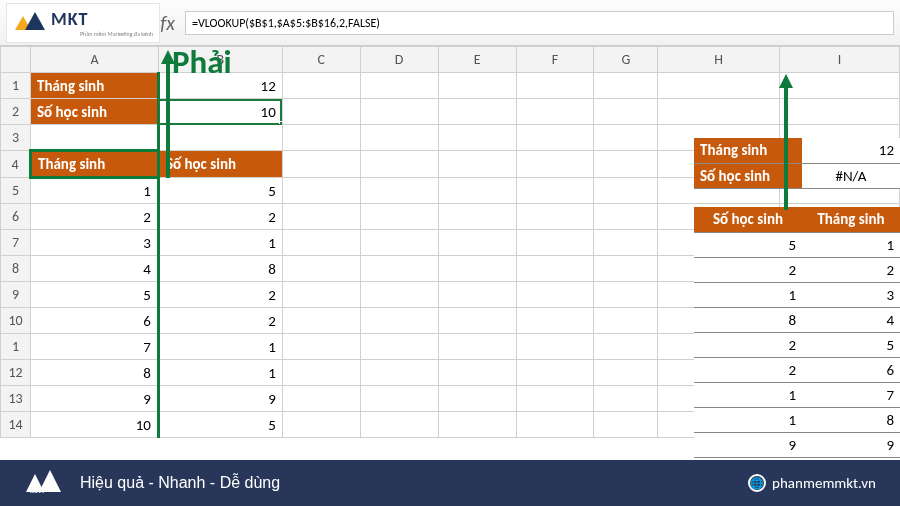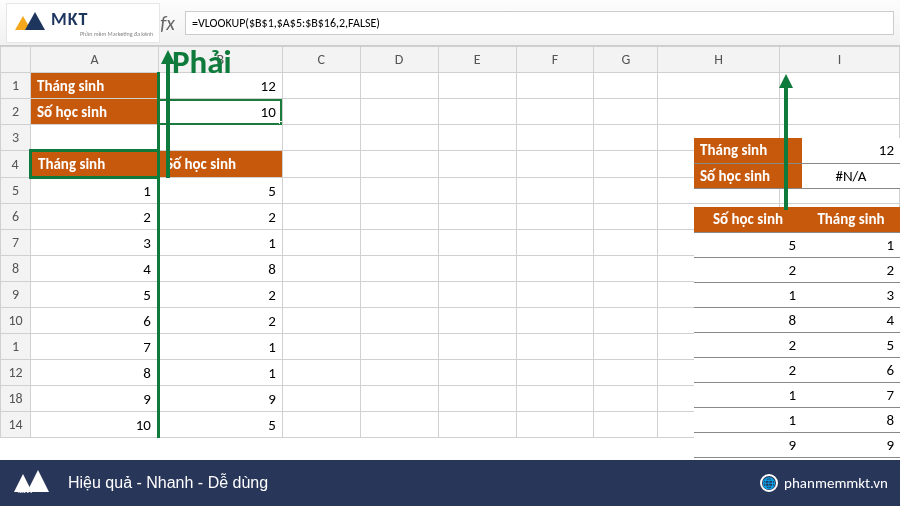--- a/index.html
+++ b/index.html
@@ -157,21 +157,21 @@
 
   
   .banner {
     position: absolute;
     bottom: 0; left: 0; right: 0;
     height: 46px;
     background: #283659;
     color: #fff;
     display: flex;
     align-items: center;
-    padding: 0 12px;
+    padding: 0 24px;
     font-family: "Comic Sans MS", cursive, sans-serif;
     font-size: 16px;
     justify-content: space-between;
   }
   .banner .left { display:flex; align-items:center; gap:16px;}
   .banner .globe {
     display:inline-flex;
     width:18px;height:18px;
     border:2px solid #fff;border-radius:50%;
     align-items:center;justify-content:center;
@@ -379,21 +379,21 @@
       <td>1</td>
       <td></td>
           <td></td>
           <td></td>
           <td></td>
           <td></td>
           <td></td>
           <td></td>
         </tr>
     <tr>
-          <th class="rowhdr">18</th>
+          <th class="rowhdr">13</th>
       <td class="thick-green-right">9</td>
       <td>9</td>
       <td></td>
           <td></td>
           <td></td>
           <td></td>
           <td></td>
           <td></td>
           <td></td>
         </tr>

